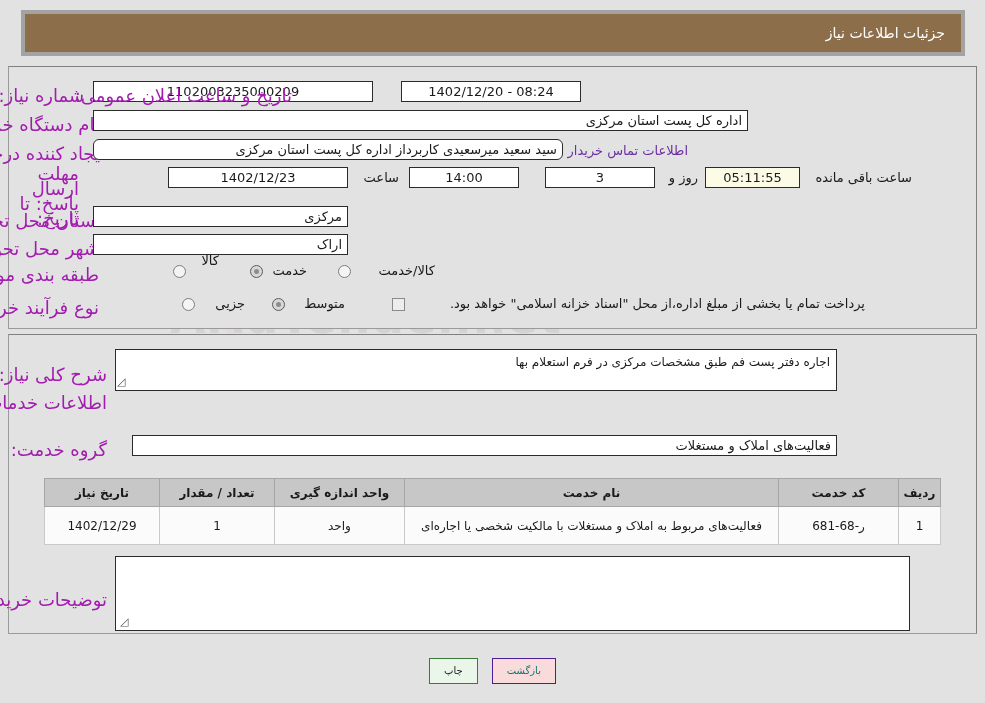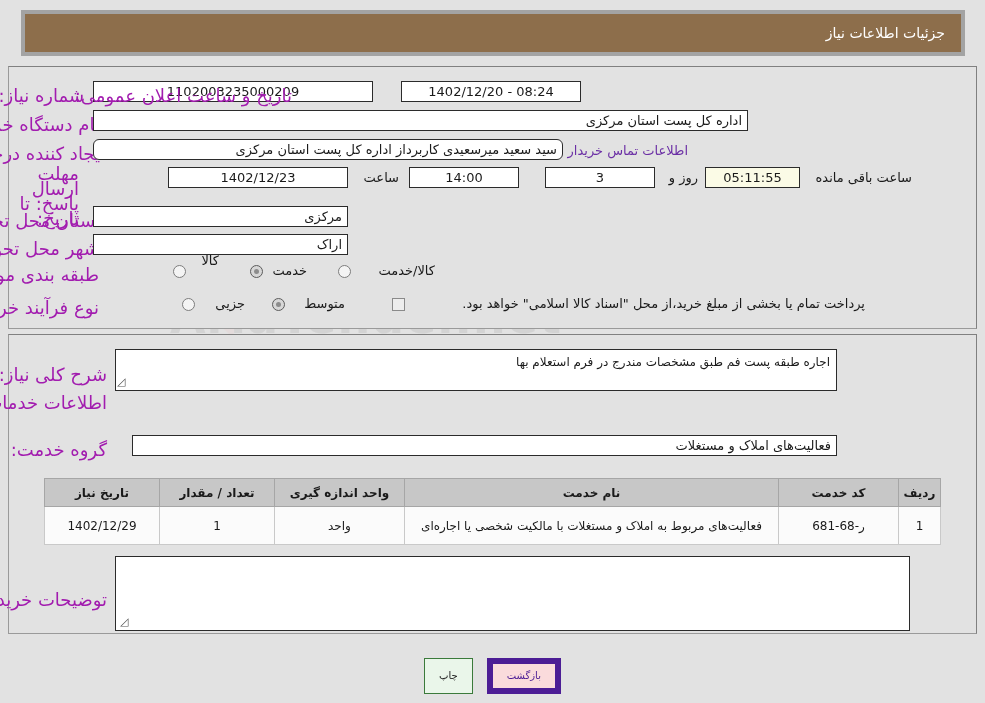--- a/index.html
+++ b/index.html
@@ -229,21 +229,21 @@
     gap: 14px;
     z-index: 14;
   }
   .btn {
     font-size: 10px;
     padding: 4px 14px;
     cursor: pointer;
     font-family: "DejaVu Sans", "Liberation Sans", sans-serif;
     line-height: 16px;
   }
-  .btn-back  { background: #fadbdc; border: 6px solid #4c1d95; color: #4c1d95; }
+  .btn-back  { background: #fadbdc; border: 1px solid #4c1d95; color: #0f766e; }
   .btn-print { background: #eaf6ea; border: 1px solid #3b7a3b; color: #1a1a1a; }
 </style>
 </head>
 <body>
 
 <div class="watermark">
   <div class="wm-shield"></div>
   <div class="wm-block" style="left:205px; top:270px; width:60px; height:26px;"></div>
   <div class="wm-block" style="left:480px; top:272px; width:44px; height:46px;"></div>
   <div class="wm-block" style="left:545px; top:286px; width:36px; height:34px;"></div>
@@ -291,26 +291,26 @@
 <div class="plain" style="right:678px; top:263px;">خدمت</div>
 <div class="radio" style="right:634px; top:265px;"></div>
 <div class="plain" style="right:550px; top:263px;">کالا/خدمت</div>
 
 <div class="lbl" style="right:886px; top:297px;">نوع فرآیند خرید :</div>
 <div class="radio" style="right:790px; top:298px;"></div>
 <div class="plain" style="right:740px; top:296px;">جزیی</div>
 <div class="radio checked" style="right:700px; top:298px;"></div>
 <div class="plain" style="right:640px; top:296px;">متوسط</div>
 <div class="chk" style="right:580px; top:298px;"></div>
-<div class="plain" style="right:120px; top:296px;">پرداخت تمام یا بخشی از مبلغ خرید،از محل "اسناد کالا اسلامی" خواهد بود.</div>
+<div class="plain" style="right:120px; top:296px;">پرداخت تمام یا بخشی از مبلغ اداره،از محل "اسناد خزانه اسلامی" خواهد بود.</div>
 
 <div class="panel panel-mid"></div>
 
 <div class="lbl bold" style="right:878px; top:364px;">شرح کلی نیاز:</div>
-<div class="ta" style="right:148px; top:349px; width:722px; height:42px;">اجاره طبقه پست فم طبق مشخصات مندرج در فرم استعلام بها</div>
+<div class="ta" style="right:148px; top:349px; width:722px; height:42px;">اجاره دفتر پست فم طبق مشخصات مرکزی در فرم استعلام بها</div>
 <div class="grip" style="right:858px; top:377px;">◺</div>
 
 <div class="lbl bold" style="right:878px; top:392px;">اطلاعات خدمات مورد نیاز</div>
 
 <div class="lbl bold" style="right:878px; top:439px;">گروه خدمت:</div>
 <div class="fld right" style="right:148px; top:435px; width:705px;">فعالیت‌های  املاک و مستغلات</div>
 
 <table class="tbl">
   <thead>
     <tr>

